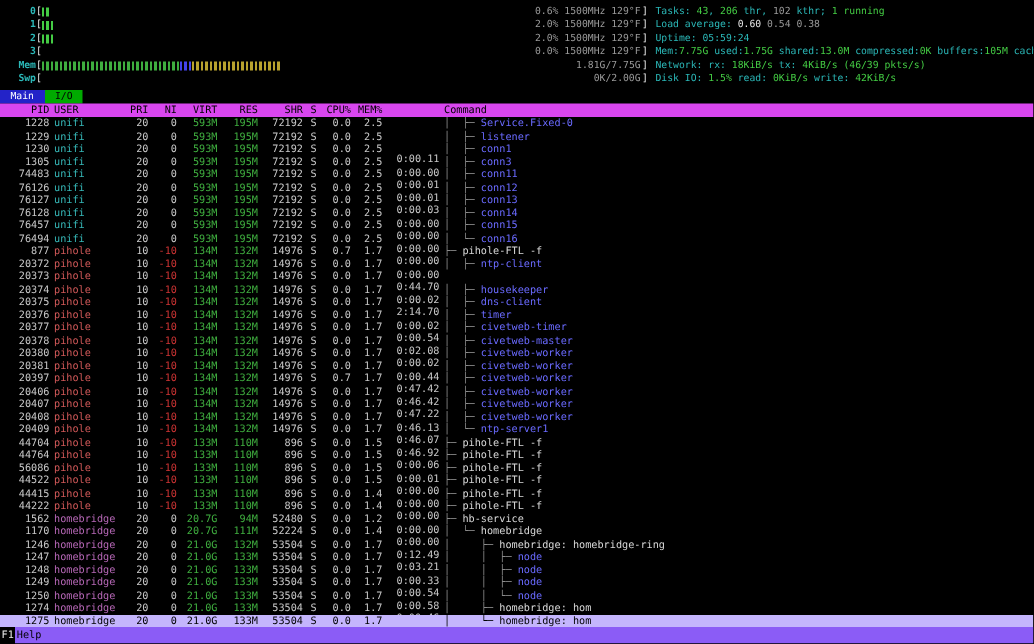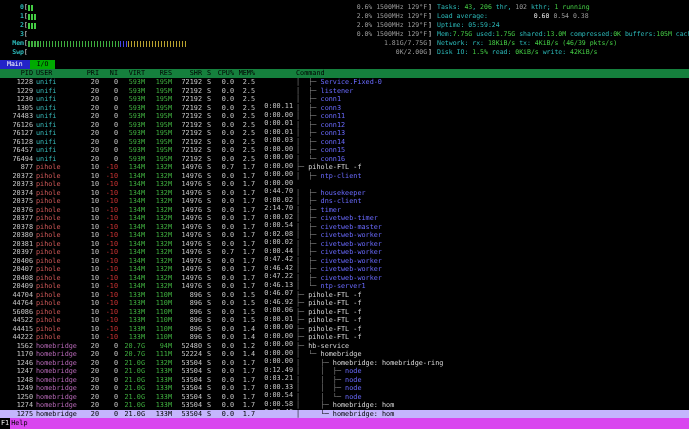--- a/index.html
+++ b/index.html
@@ -8,25 +8,25 @@
   .top{display:flex;height:57px;padding-top:3px;}
   .meters{width:432px;display:flex;flex-direction:column;}
   .mrow{height:9px;line-height:9px;font-size:6.5px;display:flex;}
   .mlabel{width:24px;text-align:right;color:#2bb8b8;font-weight:bold;}
   .mbr{color:#e8e8e8;}
   .mbody{flex:1;position:relative;display:flex;}
   .mseg{height:6px;margin-top:1.5px;}
   .mtext{position:absolute;right:1px;top:0;color:#9a9a9a;}
   .info{flex:1;overflow:hidden;padding-left:5px;}
   .iline{height:9px;line-height:9px;font-size:6.5px;white-space:nowrap;}
-  .c-cyan{color:#2bb8b8;margin-top:16px;}.c-green{color:#44cc44;}.c-white{color:#e8e8e8;margin-left:42px;}.c-gray{color:#9a9a9a;}
+  .c-cyan{color:#2bb8b8;margin-top:16px;}.c-green{color:#44cc44;}.c-white{color:#e8e8e8;}.c-gray{color:#9a9a9a;}
   .tabsrow{height:9px;display:flex;font-size:6.5px;line-height:9px;background:#000;}
   .tab-main{background:#2323c8;color:#fff;padding:0 7px;}
   .tab-io{background:#00aa00;color:#000;padding:0 7px;}
-  .thead{height:9px;background:#15803d;color:#000;display:flex;font-size:6.8px;line-height:9px;align-items:center;}
+  .thead{height:9px;background:#d946ef;color:#000;display:flex;font-size:6.8px;line-height:9px;align-items:center;}
   .thead .cell{color:#000;}
   .rows{flex:1;display:flex;flex-direction:column;overflow:hidden;}
   .prow{flex:1;display:flex;font-size:6.8px;align-items:center;min-height:0;}
   .cell{margin-right:3px;white-space:pre;overflow:hidden;}
   .col-pid{width:33px;text-align:right;}
   .col-user{width:47px;text-align:left;}
   .col-pri{width:13px;text-align:right;}
   .col-ni{width:16px;text-align:right;}
   .col-virt{width:24px;text-align:right;}
   .col-res{width:24px;text-align:right;}
@@ -43,21 +43,21 @@
   .v-green{color:#3fae3f;}
   .ni-neg{color:#cc3333;}
   .tree{color:#8a8a8a;}
   .n-thread{color:#6a6aff;}
   .n-proc{color:#d8d8d8;}
   .prow.sel{background:#c4b5fd;}
   .prow.sel span{color:#000 !important;}
   .fbar{height:11px;display:flex;font-size:6.8px;line-height:11px;background:#000;flex-direction:column;}
   .fkey{flex:1;display:flex;min-width:0;}
   .fk{color:#e8e8e8;padding:0 1px;}
-  .fl{flex:1;background:#d946ef;color:#000;padding-left:1px;overflow:hidden;white-space:nowrap;}
+  .fl{flex:1;background:#8b5cf6;color:#000;padding-left:1px;overflow:hidden;white-space:nowrap;}
 </style>
 </head>
 <body>
 
 <div class="top">
   <div class="meters">
       <div class="mrow">
         <span class="mlabel">0</span>
         <span class="mbr">[</span>
         <span class="mbody">

